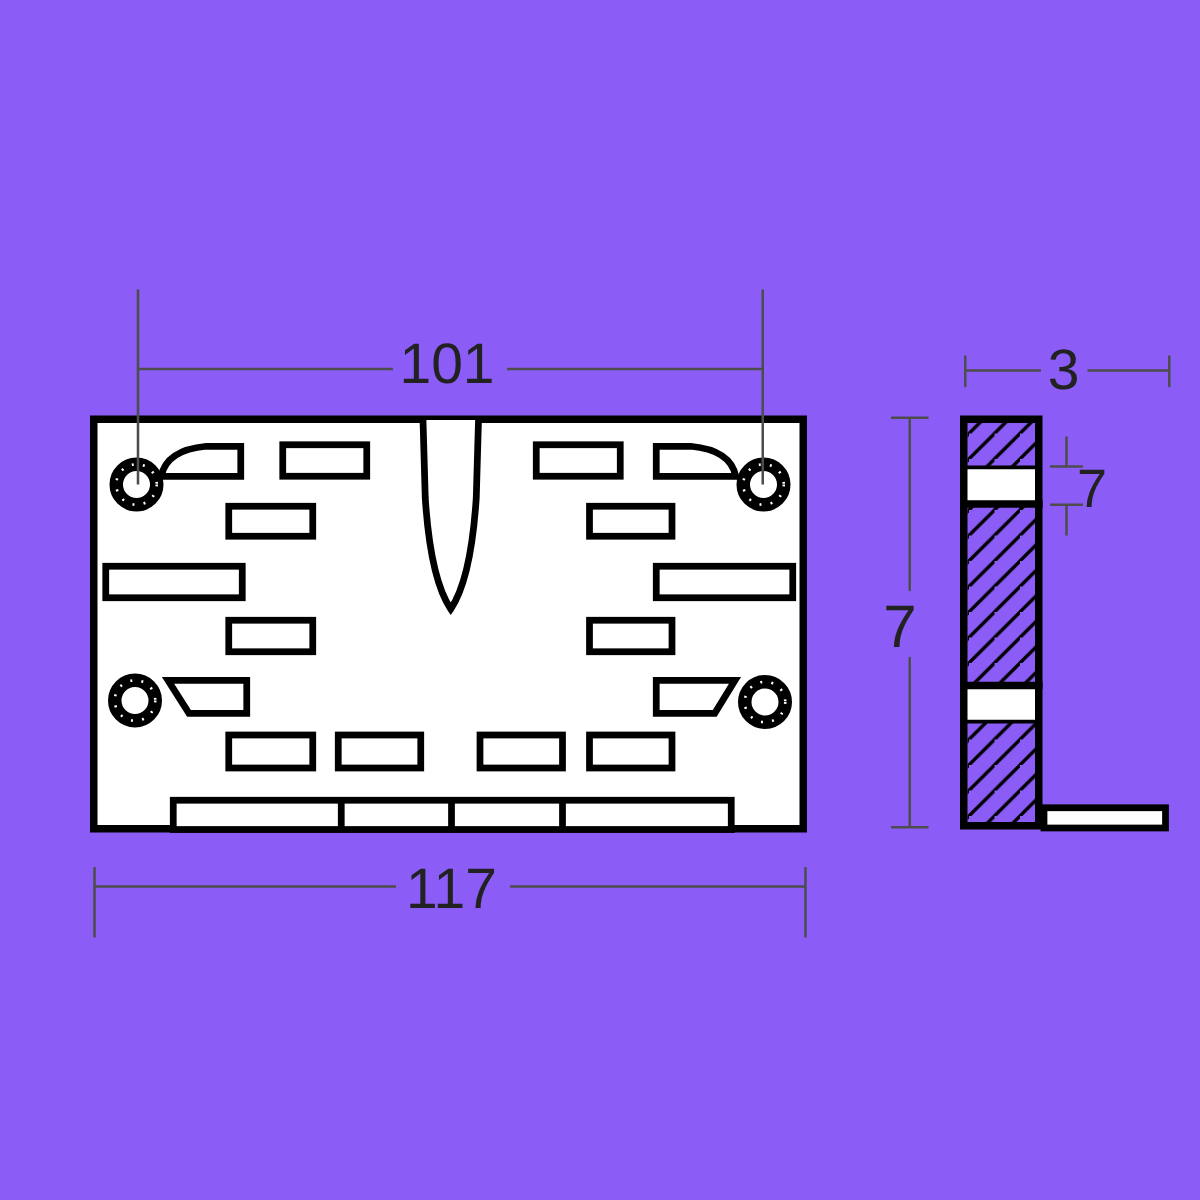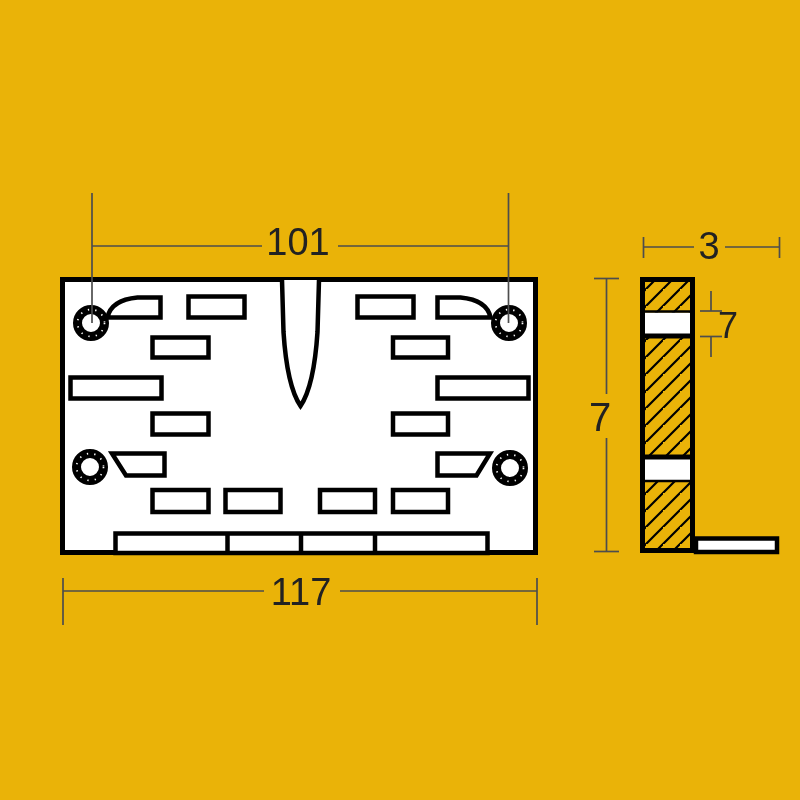--- a/index.html
+++ b/index.html
@@ -8,21 +8,21 @@
     background: #ffffff;
     width: 800px;
     height: 800px;
     overflow: hidden;
     font-family: "Liberation Sans", sans-serif;
   }
   .canvas {
     position: relative;
     width: 800px;
     height: 800px;
-    background: #eab308;
+    background: #8b5cf6;
   }
   svg { display: block; }
   text.dim-text {
     font-family: "Liberation Sans", sans-serif;
     fill: #222222;
   }
 </style>
 </head>
 <body>
 

